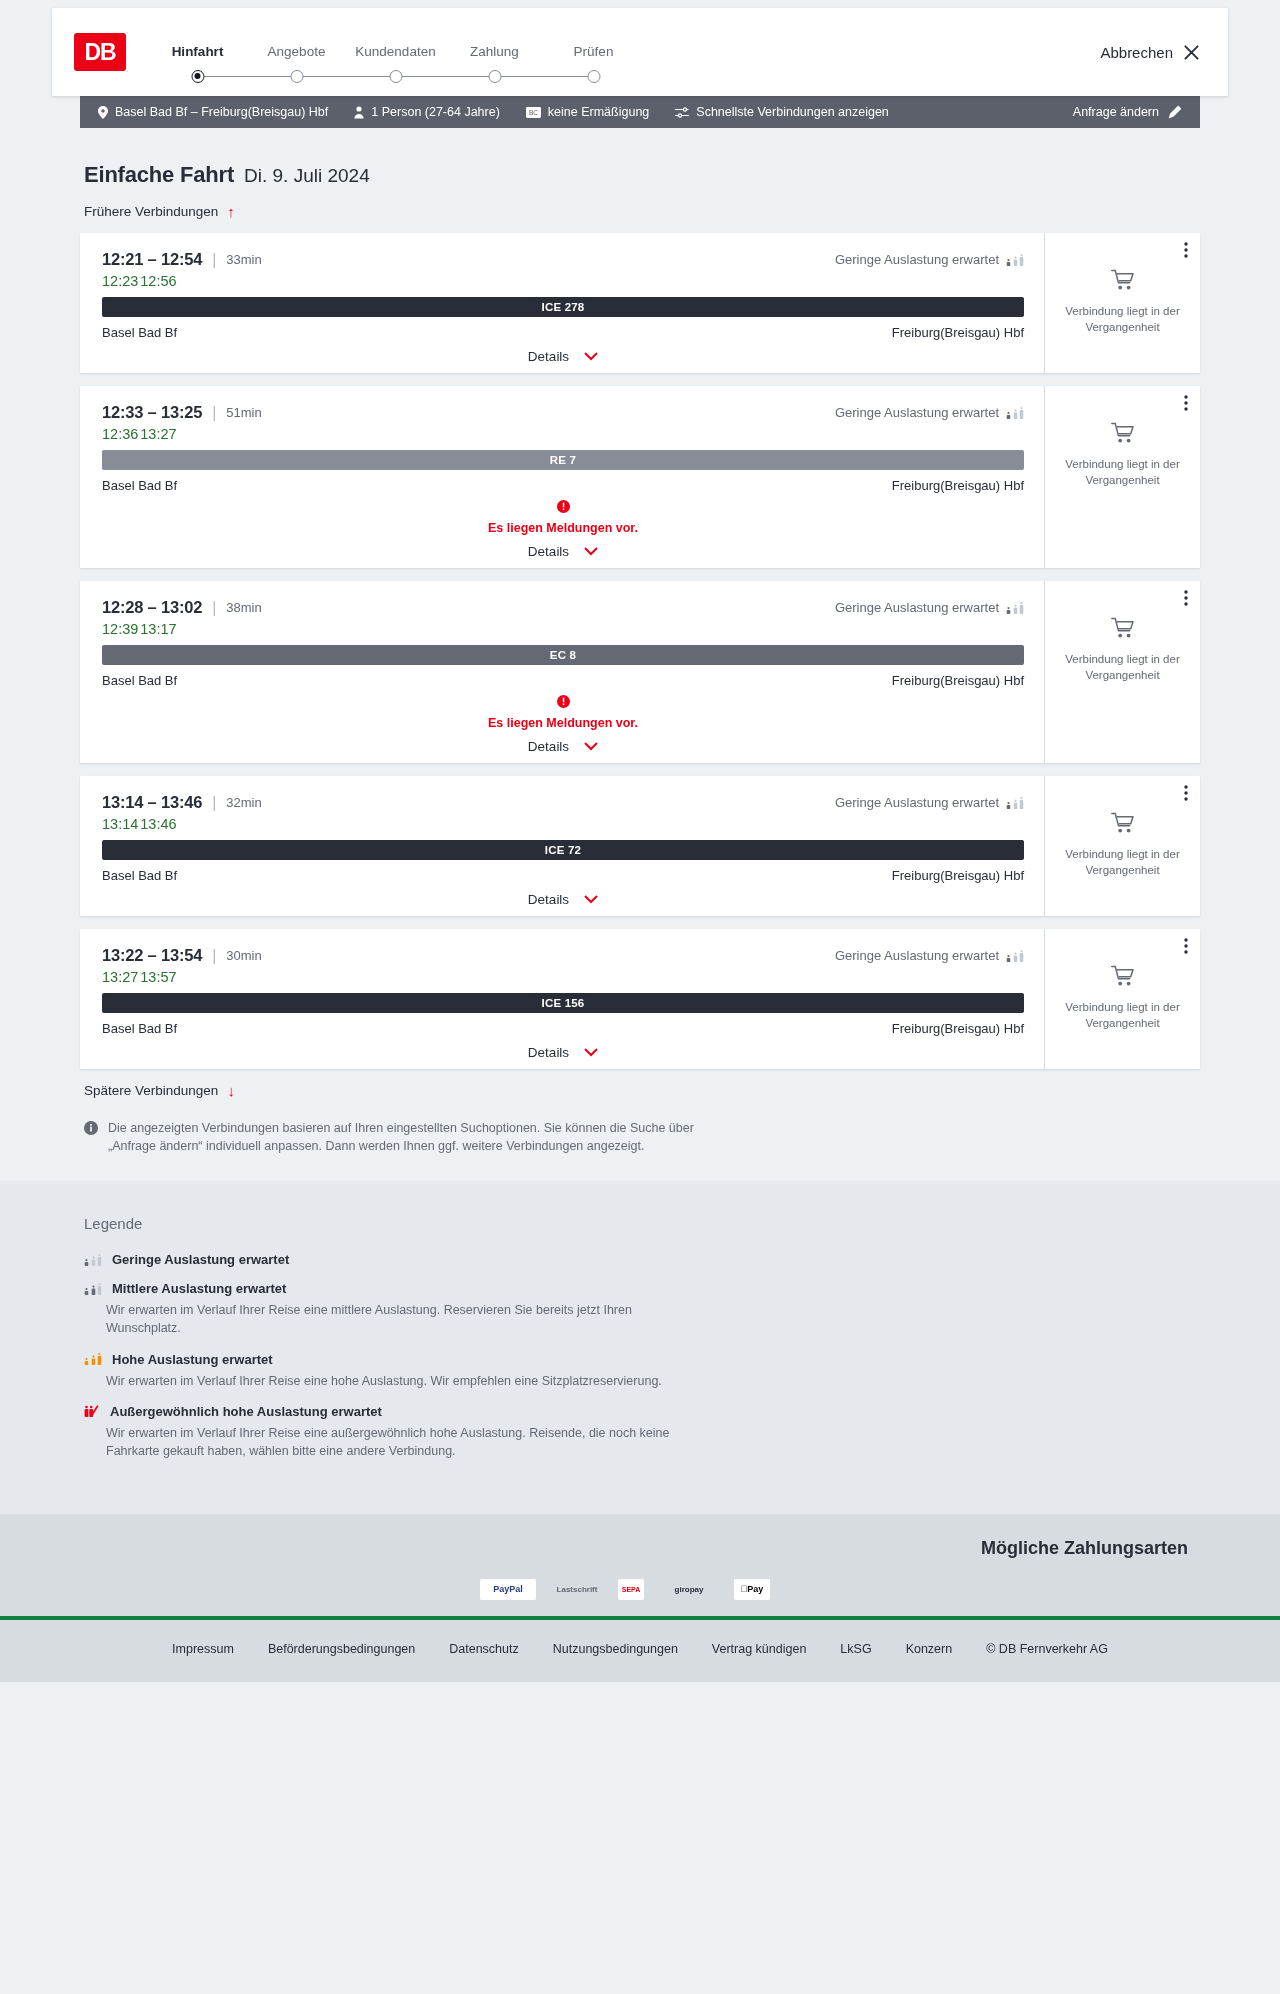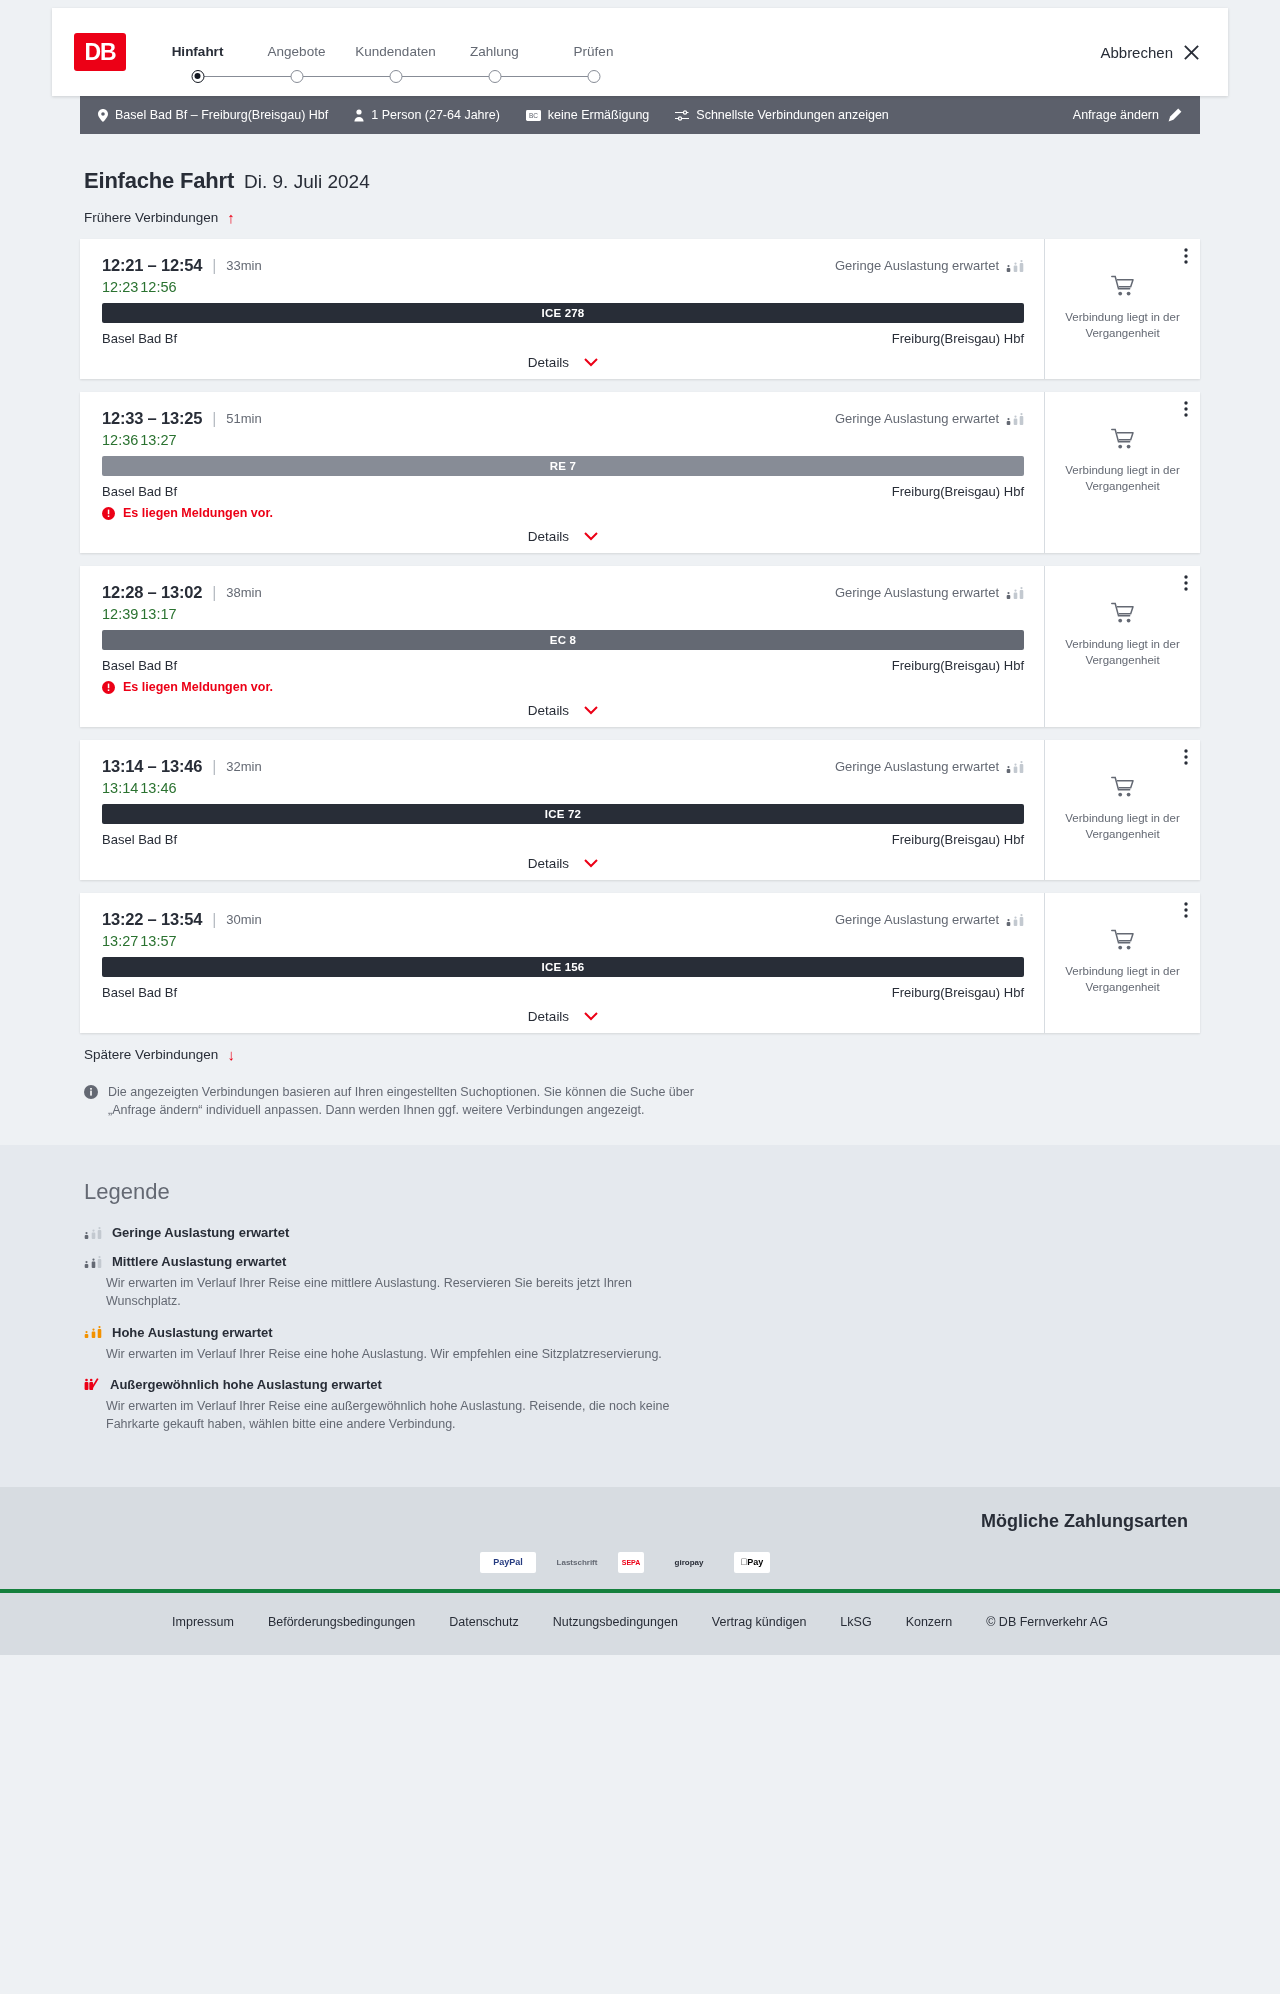--- a/index.html
+++ b/index.html
@@ -61,21 +61,21 @@
     margin-left: auto; display: flex; align-items: center; gap: 10px;
     font-size: 15px; color: #282d37; cursor: pointer;
   }
   .x-icon { width: 17px; height: 17px; }
 
   
   .summary {
     width: 1120px; margin: 0 auto;
     background: #5c606b;
     color: #fff;
-    height: 38px;
+    height: 32px;
     display: flex; align-items: center;
     padding: 0 18px;
     font-size: 12.5px;
   }
   .sm-item { display: flex; align-items: center; gap: 7px; margin-right: 26px; white-space: nowrap; }
   .sm-item svg { flex: none; }
   .sm-right { margin-left: auto; display: flex; align-items: center; gap: 9px; cursor: pointer; }
 
   
   .results { background: #eef1f4; padding: 34px 0 26px; }
@@ -116,21 +116,21 @@
     margin-top: 8px; height: 20px; border-radius: 2px;
     display: flex; align-items: center; justify-content: center;
     color: #fff; font-size: 11.5px; font-weight: 700; letter-spacing: .2px;
   }
   .stations {
     display: flex; justify-content: space-between;
     margin-top: 8px; font-size: 13px; color: #282d37;
   }
   .msg {
     display: flex; align-items: center; gap: 8px;
-    margin-top: 7px; font-size: 12.5px; color: #ec0016; font-weight: 700;
+    margin-top: 7px; font-size: 12.5px; color: #ec0016; font-weight: 700; flex-direction: column;
   }
   .details-row { display: flex; justify-content: center; margin-top: 9px; }
   .details {
     display: inline-flex; align-items: center; gap: 15px;
     font-size: 13.5px; color: #282d37; cursor: pointer;
   }
   .chev { color: #ec0016; }
 
   
   .conn-side {
@@ -152,21 +152,21 @@
   
   .info-note {
     display: flex; gap: 10px; margin-top: 20px; padding-left: 4px;
     font-size: 12.5px; color: #646973; line-height: 1.45; max-width: 640px;
   }
   .info-note svg { flex: none; margin-top: 2px; }
 
   
   .legend-wrap { background: #e5e9ee; padding: 34px 0 40px; }
   .legend-inner { width: 1120px; margin: 0 auto; padding-left: 4px; }
-  .legend-title { font-size: 22px; color: #646973; margin-bottom: 20px; }
+  .legend-title { font-size: 15px; color: #646973; margin-bottom: 20px; }
   .leg-item { margin-bottom: 14px; }
   .leg-head { display: flex; align-items: center; gap: 10px; }
   .leg-name { font-size: 13px; font-weight: 700; color: #282d37; }
   .leg-desc {
     font-size: 12.5px; color: #646973; line-height: 1.45;
     margin-top: 5px; margin-left: 22px; max-width: 600px;
   }
 
   
   .pay-wrap { background: #d7dce1; padding: 24px 0 16px; }

